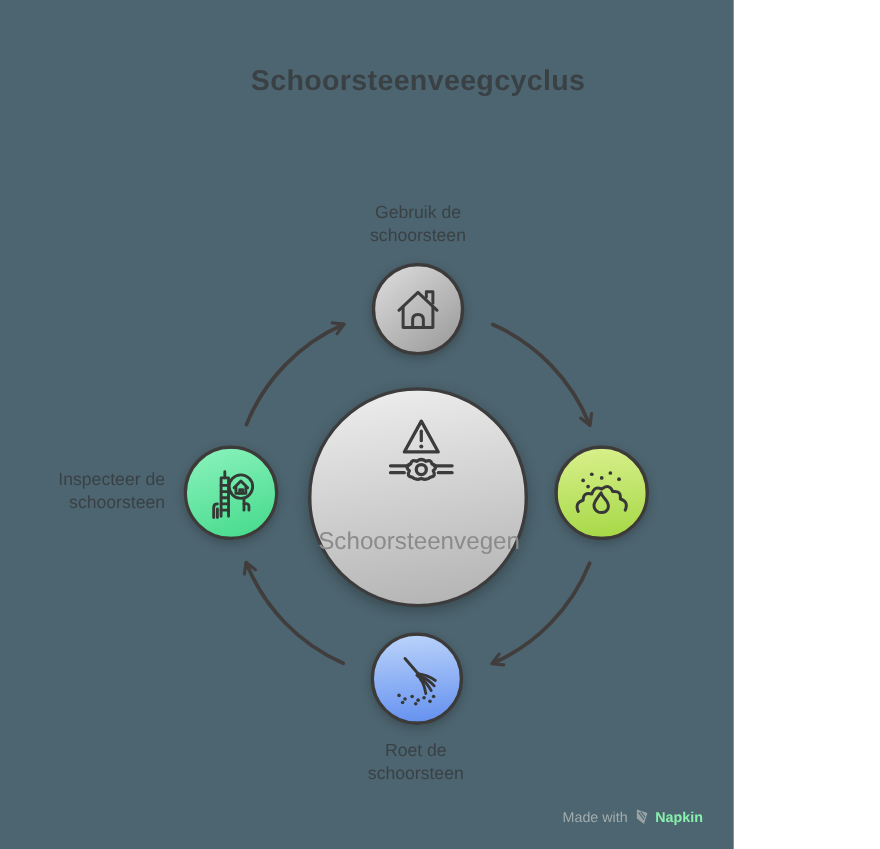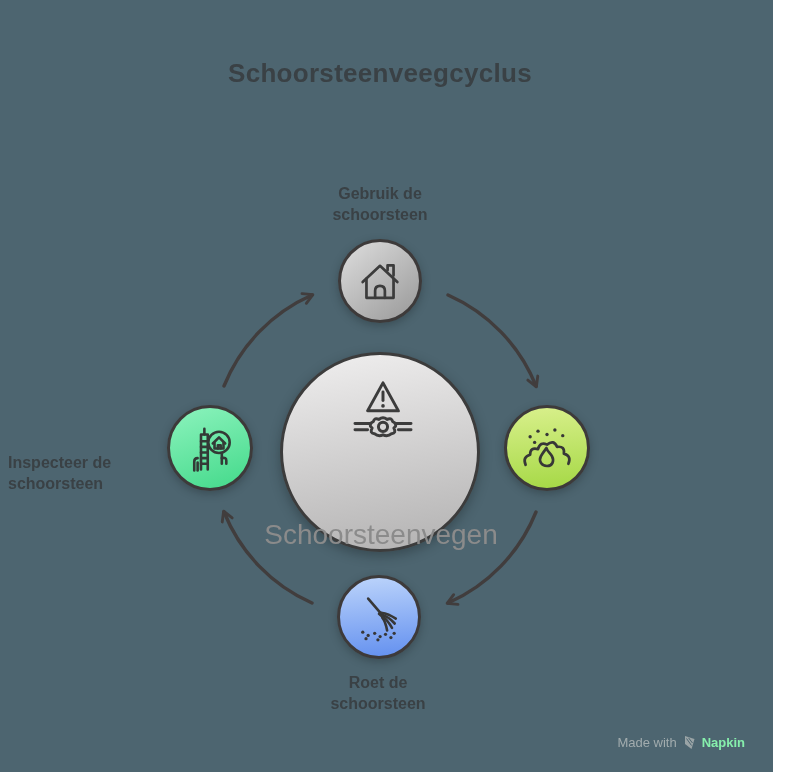--- a/index.html
+++ b/index.html
@@ -1,18 +1,18 @@
 <!DOCTYPE html>
 <html><head>
 <meta charset="utf-8">
 <style>
   html,body{margin:0;padding:0;}
   .stage{
     position:relative;
-    width:773px;height:772px;
+    width:667px;height:772px;
     background:#4d6570;
     font-family:"Liberation Sans", sans-serif;
     overflow:hidden;
   }
   .title{
     position:absolute;left:0;top:58px;width:760px;
     text-align:center;
     font-size:26px;font-weight:700;letter-spacing:.3px;
     color:#3a4145;
   }
@@ -33,30 +33,30 @@
     background:linear-gradient(160deg,#8cf3bd 0%,#43d98a 100%);}
   .center-circle{
     position:absolute;left:280px;top:352px;width:200px;height:200px;
     border-radius:50%;border:3px solid #3c3c3c;box-sizing:border-box;
     background:linear-gradient(170deg,#f0efef 0%,#b2b1b1 100%);
     box-shadow:0 4px 12px rgba(25,35,38,.4);
   }
   .center-icon{position:absolute;left:68px;top:22px;}
   .center-label{
     position:absolute;left:260px;top:479px;width:242px;
-    text-align:center;font-size:28px;font-weight:400;color:#8b8b8b;margin-top:40px;
+    text-align:center;font-size:22px;font-weight:400;color:#8b8b8b;
   }
   .label{
-    position:absolute;font-size:16px;font-weight:700;line-height:1.3;
+    position:absolute;font-size:16px;font-weight:400;line-height:1.3;
     color:#3a4145;white-space:pre-line;
   }
   .label-top{left:280px;top:184px;width:200px;text-align:center;}
   .label-right{left:607px;top:439px;width:180px;text-align:left;}
   .label-bottom{left:278px;top:673px;width:200px;text-align:center;}
-  .label-left{left:8px;top:427px;width:142px;margin-top:26px;}
+  .label-left{left:8px;top:427px;width:142px;text-align:right;}
   .icon{display:block;}
   .watermark{
     position:absolute;right:28px;bottom:22px;
     display:flex;align-items:flex-end;gap:6px;
     font-size:13px;color:#a2acae;text-decoration:none;
   }
   .watermark .brand{font-weight:600;color:#86efac;}
 </style>
 </head>
 <body>

